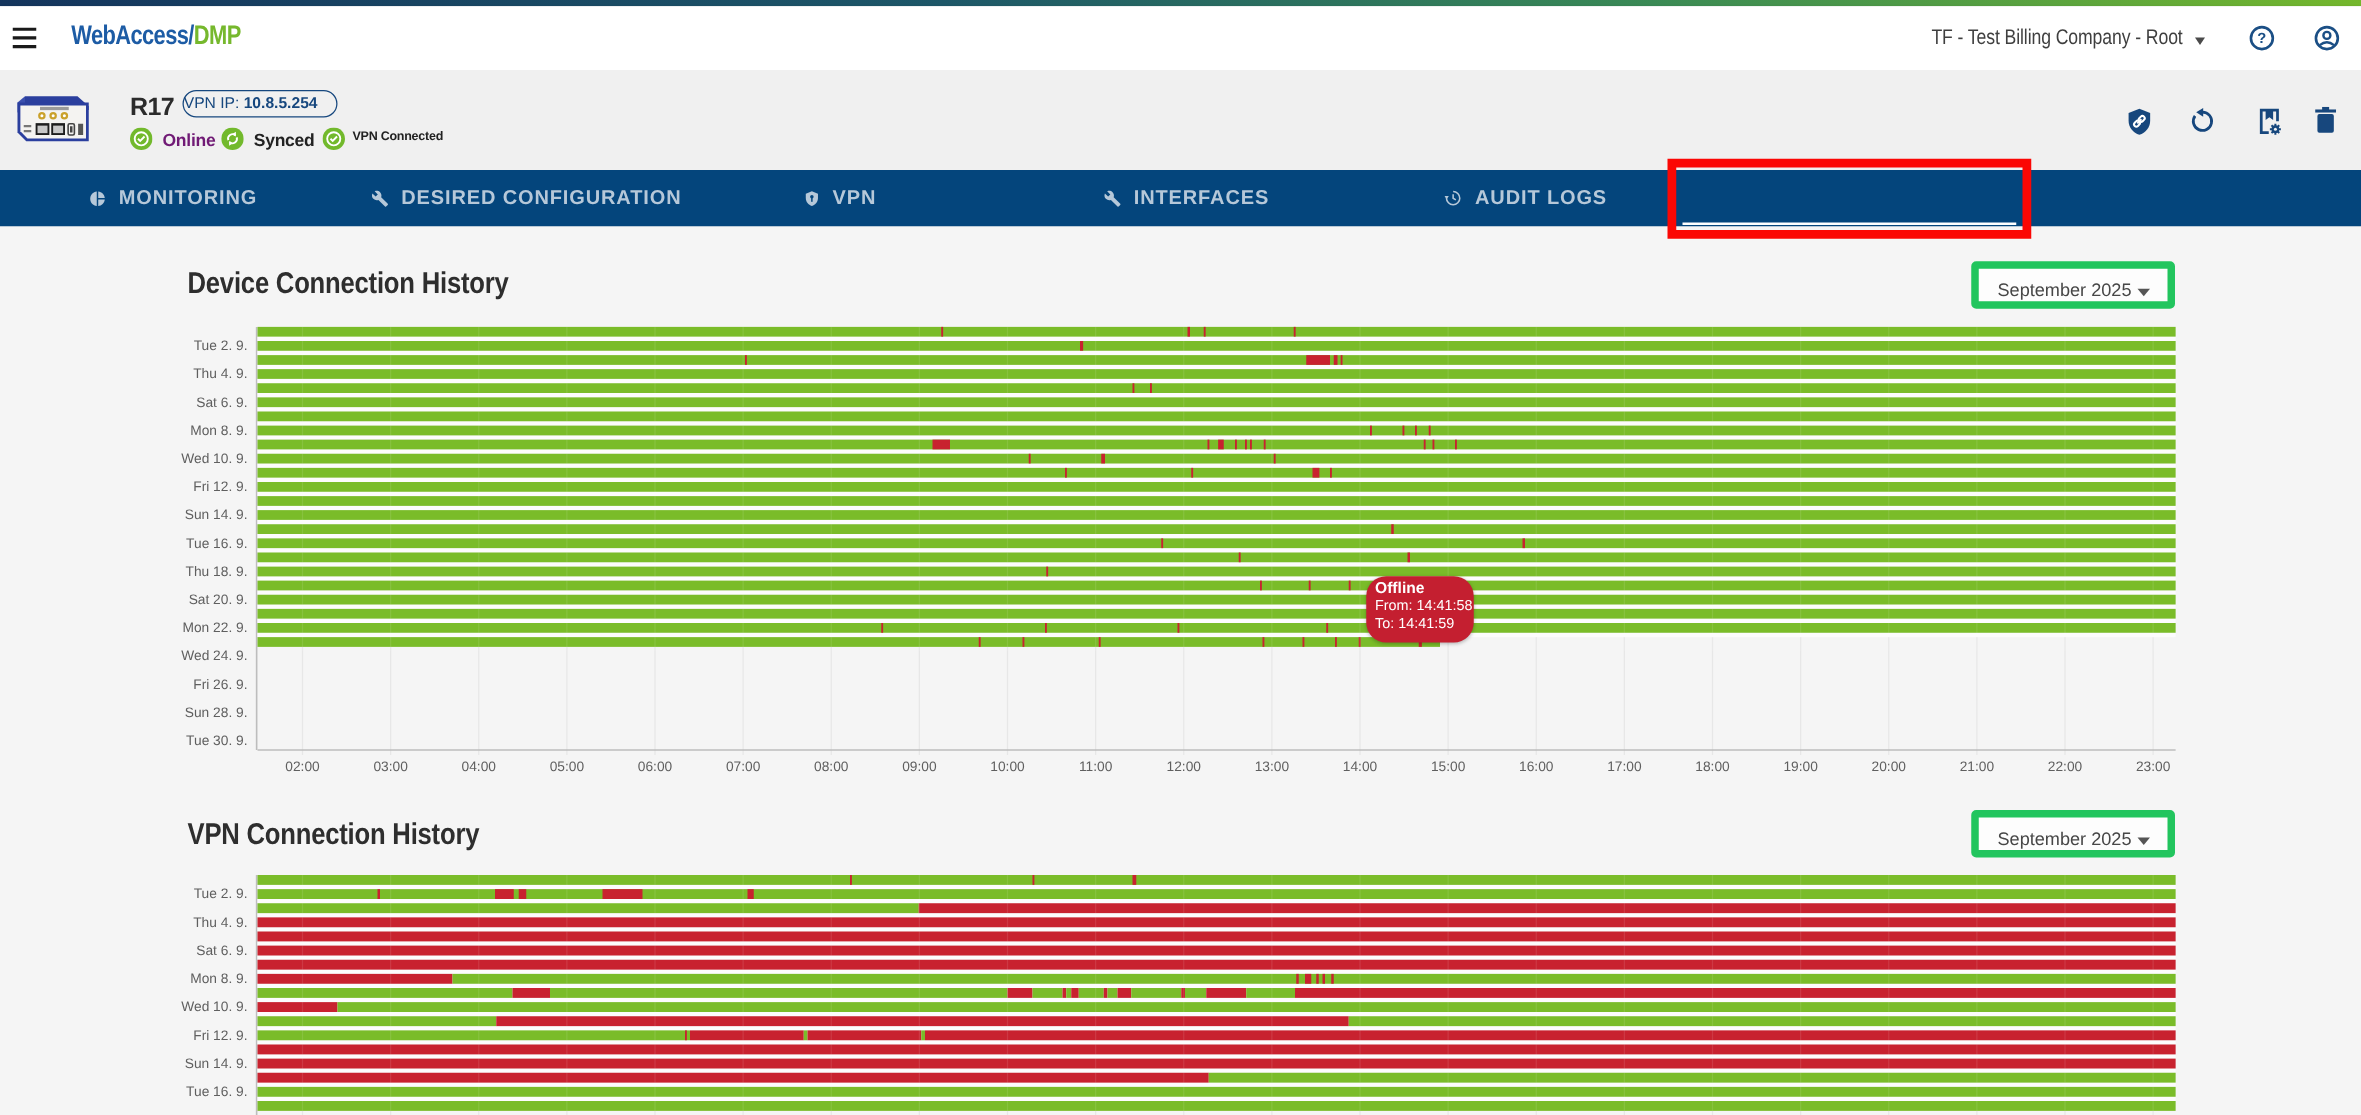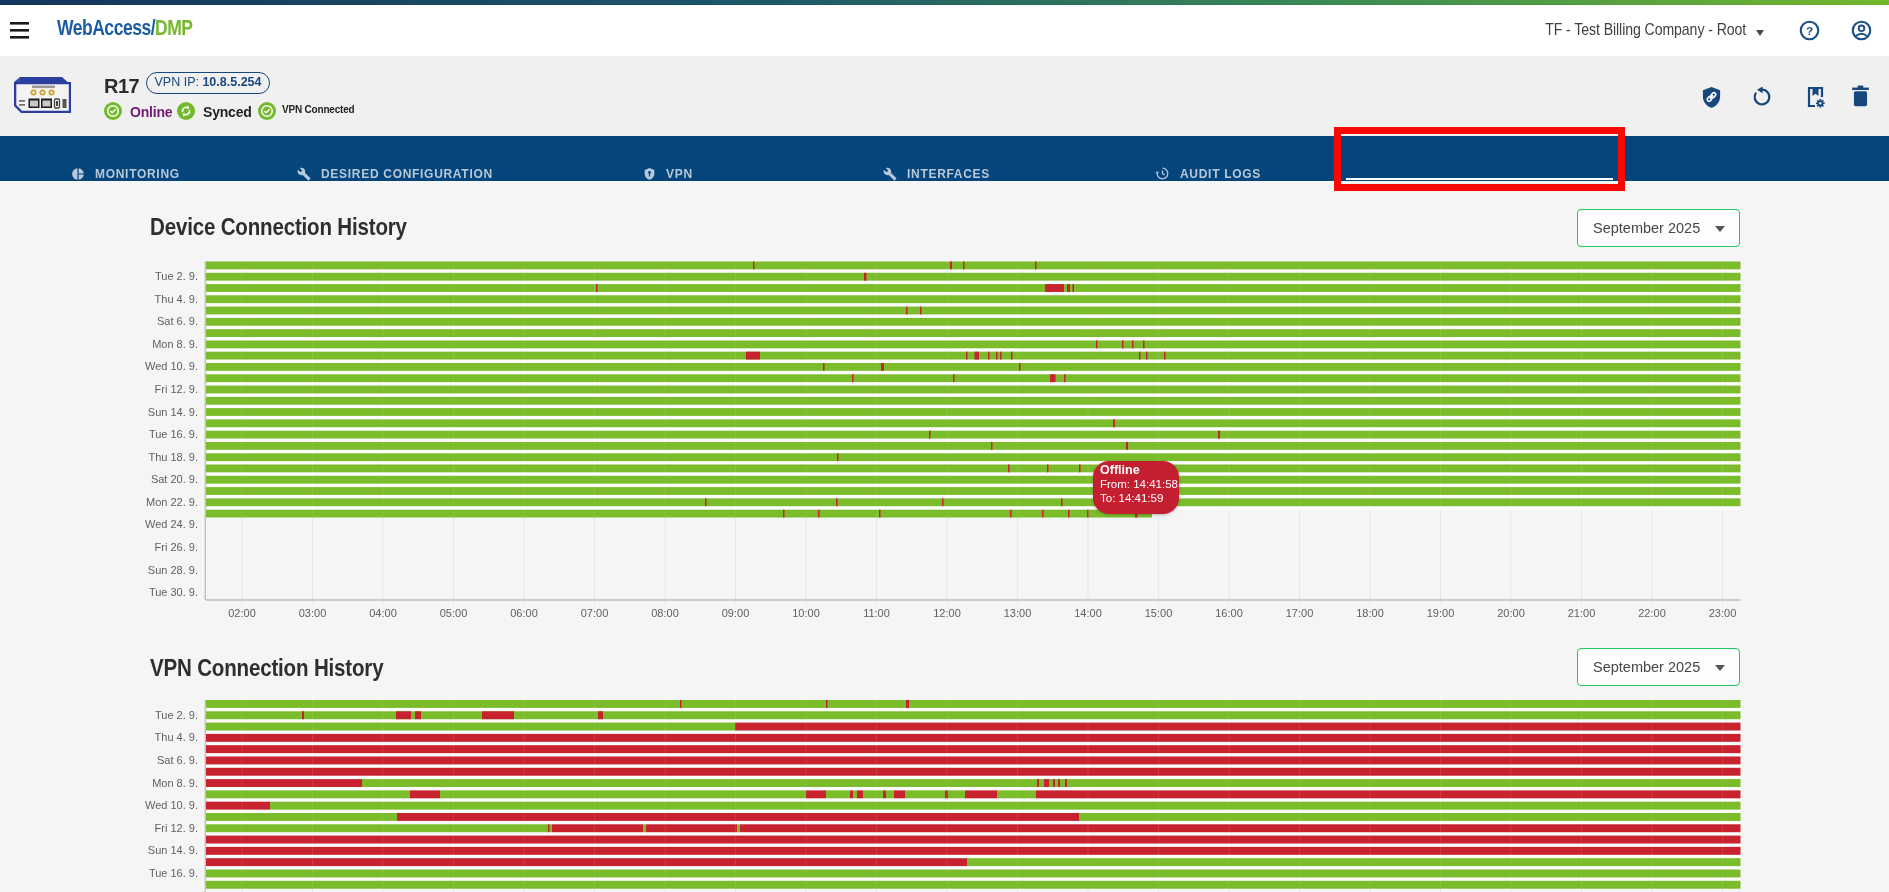--- a/index.html
+++ b/index.html
@@ -2,26 +2,26 @@
 <html><head><meta charset="utf-8"><title>WebAccess/DMP</title><style>
 *{box-sizing:border-box;margin:0;padding:0}
 html,body{width:1889px;height:892px;overflow:hidden}
 body{font-family:"Liberation Sans",sans-serif;background:#f5f5f5;position:relative}
 .abs{position:absolute}
 #topgrad{position:absolute;left:0;top:0;width:1889px;height:5px;
  background:linear-gradient(90deg,#14355d 0%,#1d5768 40%,#3a8a55 70%,#74b72c 100%)}
 #header{position:absolute;left:0;top:5px;width:1889px;height:51px;background:#fff;box-shadow:0 1px 3px rgba(0,0,0,0.18)}
 #devbar{position:absolute;left:0;top:56px;width:1889px;height:80px;background:#f0f0f0}
 #nav{position:absolute;left:0;top:136px;width:1889px;height:45px;background:#04457c}
-.tab{position:absolute;top:0;height:45px;display:flex;align-items:flex-end;color:#b6c8d9;font-weight:bold;font-size:12px;letter-spacing:0.7px;white-space:nowrap}
+.tab{position:absolute;top:0;height:45px;display:flex;align-items:center;color:#b6c8d9;font-weight:bold;font-size:16px;letter-spacing:0.7px;white-space:nowrap}
 .tab svg{margin-right:10px}
 .tab.active{color:#fff}
 #underline{position:absolute;left:1346px;top:41.5px;width:267px;height:2.2px;background:#fff}
 .title{position:absolute;font-size:24px;font-weight:bold;color:#2e2e2e;letter-spacing:-0.2px;transform:scaleX(0.855);transform-origin:left;white-space:nowrap}
-.dd{position:absolute;width:163px;height:38px;background:#fdfdfd;border:1px solid #22c55e;border-radius:4px;color:#474747;font-size:14.5px}
+.dd{position:absolute;width:163px;height:38px;background:#fdfdfd;border:6px solid #22c55e;border-radius:4px;color:#474747;font-size:14.5px}
 .dd span{position:absolute;left:15px;top:10px}
 .dd .caret{position:absolute;right:14px;top:16px;width:0;height:0;border-left:5.5px solid transparent;border-right:5.5px solid transparent;border-top:6px solid #555}
 #tooltip{position:absolute;left:1093px;top:461px;width:86px;height:53px;background:#c41f30;border-radius:16px;color:#fff;font-size:11.5px;padding:3px 0 0 7px;line-height:13.9px;white-space:nowrap;box-shadow:0 1px 3px rgba(0,0,0,0.25)}
 #tooltip b{font-size:12.5px}
 #redrect{position:absolute;left:1334px;top:127px;width:291px;height:64px;border:7px solid #fb0704}
 .hdrtxt{position:absolute;font-size:17px;color:#3f3f3f;white-space:nowrap;transform:scaleX(0.83);transform-origin:right center}
 </style></head>
 <body>
 <div id="topgrad"></div>
 <div id="header">
@@ -65,21 +65,21 @@
     <rect x="18" y="24.5" width="8" height="6" fill="#c8c8c8"></rect>
     <rect x="29" y="22.5" width="11" height="9.5" fill="#1d1d1d"></rect>
     <rect x="30.5" y="24.5" width="8" height="6" fill="#c8c8c8"></rect>
     <rect x="42.5" y="23" width="5" height="9" rx="1.2" fill="none" stroke="#444" stroke-width="1.3"></rect>
     <rect x="44" y="25" width="2" height="5" fill="#444"></rect>
     <rect x="50.5" y="23" width="4" height="9" fill="#555"></rect>
     <rect x="7" y="24" width="6" height="1.8" fill="#777"></rect>
       <rect x="7" y="28" width="6" height="1.8" fill="#777"></rect>
   </svg>
   <div class="abs" style="left:104px;top:19px;font-size:20px;font-weight:bold;color:#2b2b2b;letter-spacing:-0.5px">R17</div>
-  <div class="abs" style="left:146px;top:16px;width:124px;height:22px;border:1.6px solid #16477e;border-radius:11px;color:#16477e;font-size:12.5px;line-height:19px;text-align:center">VPN&nbsp;IP:&nbsp;<b>10.8.5.254</b></div>
+  <div class="abs" style="left:146px;top:16px;width:124px;height:22px;border:1.6px solid #16477e;border-radius:11px;color:#16477e;font-size:12.5px;line-height:19px;text-align:left">VPN&nbsp;IP:&nbsp;<b>10.8.5.254</b></div>
 
   <svg class="abs" style="left:104px;top:46px" width="18" height="18" viewBox="0 0 24 24">
     <circle cx="12" cy="12" r="12" fill="#72b92c"></circle>
     <circle cx="12" cy="12" r="7" fill="none" stroke="#fff" stroke-width="2"></circle>
     <path d="M 8.5 12 l 2.4 2.4 l 4.6 -4.8" fill="none" stroke="#fff" stroke-width="2"></path>
   </svg>
   <div class="abs" style="left:130px;top:48px;font-size:14px;font-weight:bold;color:#701a75;letter-spacing:-0.2px">Online</div>
   <svg class="abs" style="left:177px;top:46px" width="18" height="18" viewBox="0 0 24 24">
     <circle cx="12" cy="12" r="12" fill="#72b92c"></circle>
     <path d="M 7.5 13.5 a 4.8 4.8 0 0 1 7.6 -5.2" fill="none" stroke="#fff" stroke-width="2"></path>

